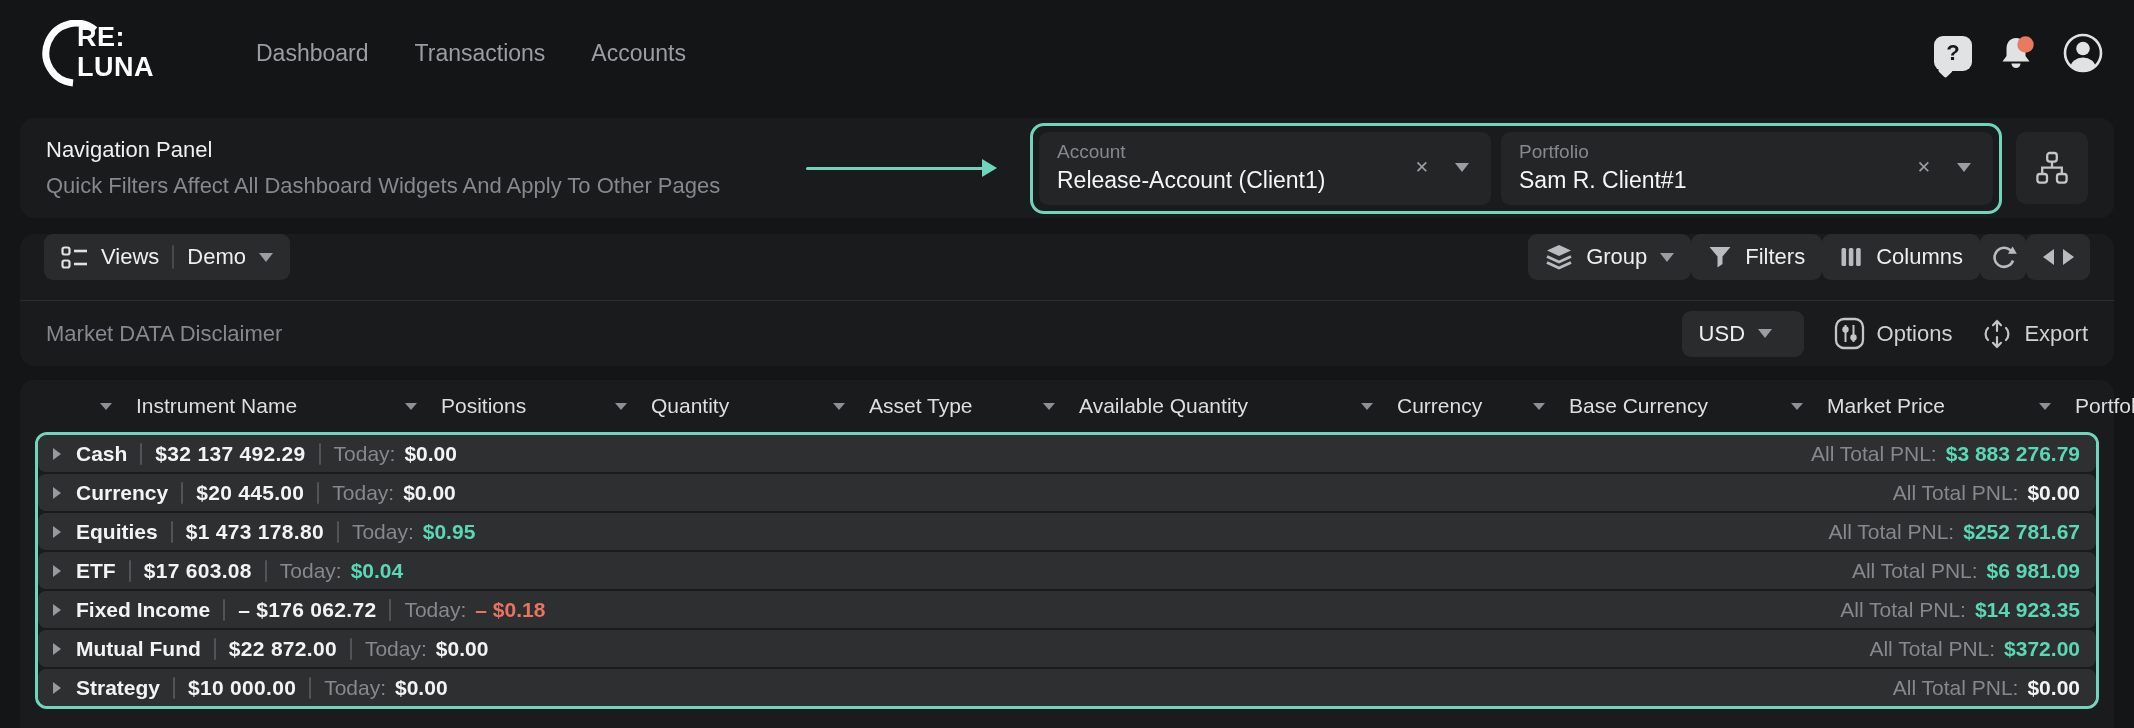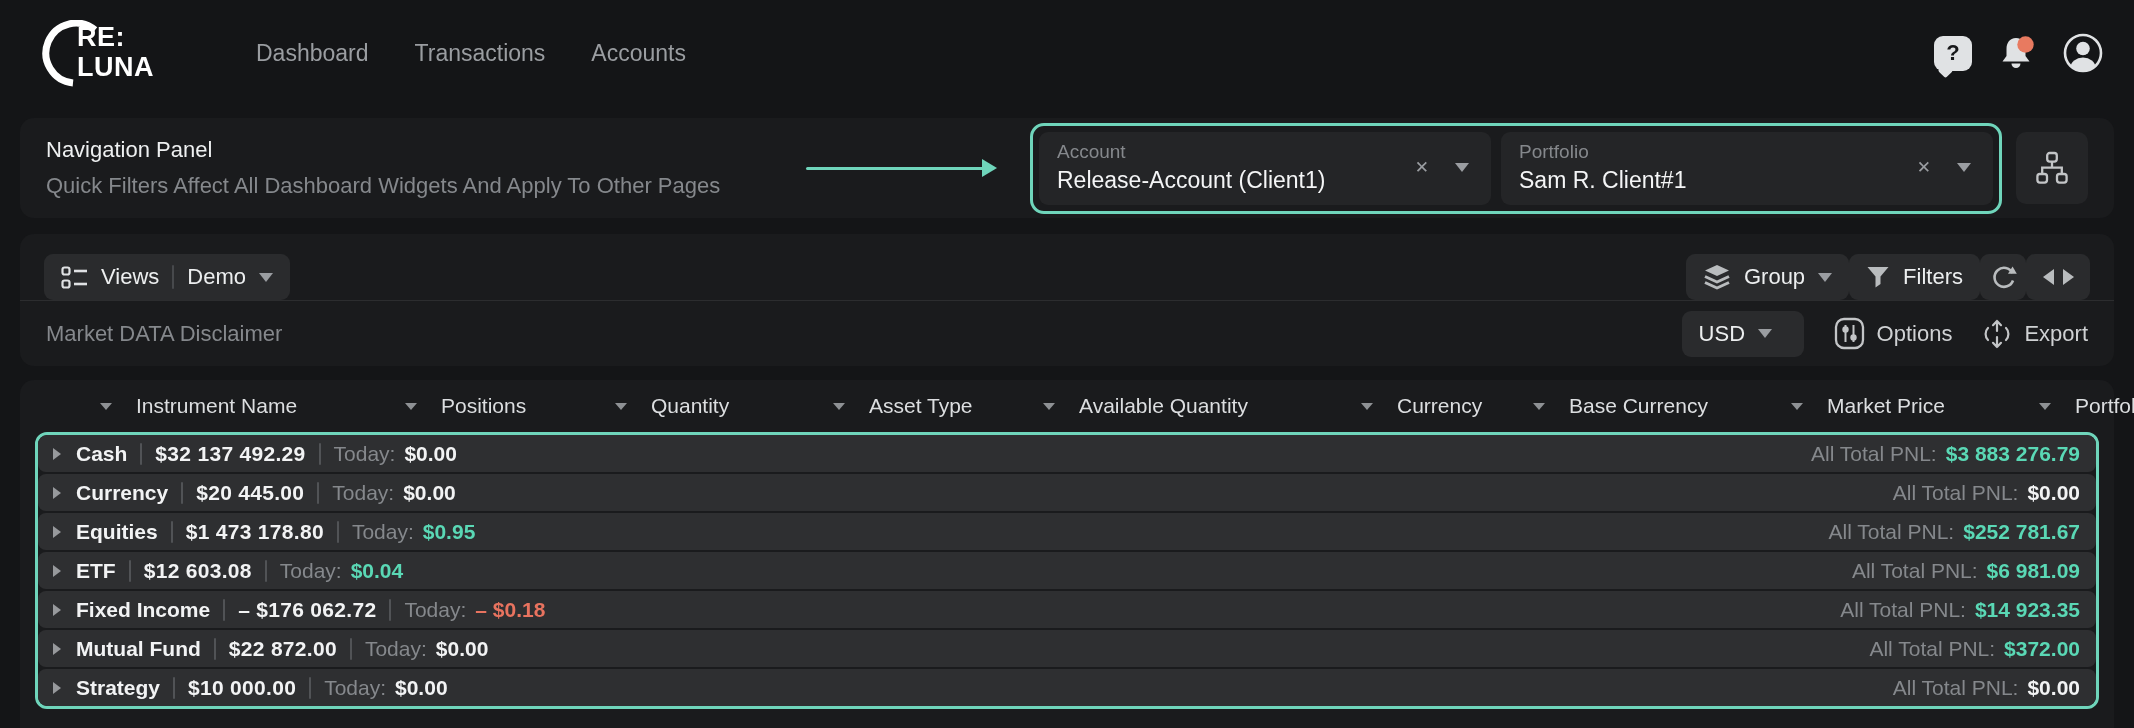--- a/index.html
+++ b/index.html
@@ -45,21 +45,21 @@
   .sb-value{font-size:23px;color:#f4f5f6;white-space:nowrap}
   .sb-controls{display:flex;align-items:center;gap:26px;padding-right:4px}
   .sb-clear{color:var(--muted2);font-size:17px;cursor:pointer}
   .caret{width:0;height:0;border-left:7px solid transparent;border-right:7px solid transparent;border-top:9px solid var(--muted2);cursor:pointer}
   .caret.sm{border-left-width:6px;border-right-width:6px;border-top-width:7.5px;border-top-color:#8e9194}
   .qf-tree-btn{width:72px;height:72px;margin-left:14px;background:var(--box);border-radius:10px;
                display:flex;align-items:center;justify-content:center;flex:none;cursor:pointer}
 
   
   .tools-band{margin-top:16px}
-  .tools-row{height:66px;display:flex;align-items:flex-end;padding:0 24px;}
+  .tools-row{height:66px;display:flex;align-items:flex-start;padding:0 24px;}
   .btn{height:46px;background:var(--btn);border-radius:9px;display:flex;align-items:center;gap:13px;
        padding:0 17px;font-size:22px;color:#eceeef;cursor:pointer;white-space:nowrap;flex:none}
   .mini-divider{width:2px;height:24px;background:#47494c;border-radius:1px}
   .spacer{flex:1}
   .icon-btn{width:46px;padding:0;justify-content:center}
   .pager-btn{width:64px;padding:0;justify-content:center;gap:9px}
   .band-divider{height:1px;background:#2c2d2f}
   .status-row{height:65px;display:flex;align-items:center;padding:0 26px}
   .disclaimer{font-size:22px;color:var(--muted)}
   .date-field{gap:15px}
@@ -199,20 +199,28 @@
       <span class="caret"></span>
     </div>
 
     <div class="btn">
       <svg width="24" height="24" viewBox="0 0 24 24">
         <path d="M1.5 2 H22.5 L14.5 11.5 V19 L9.5 22.5 V11.5 Z" fill="#b9bcbe"></path>
       </svg>
       <span>Filters</span>
     </div>
 
+    <div class="btn">
+      <svg width="24" height="24" viewBox="0 0 24 24">
+        <rect x="2.5" y="3" width="4.6" height="18" rx="1.5" fill="#b9bcbe"></rect>
+        <rect x="9.8" y="3" width="4.6" height="18" rx="1.5" fill="#b9bcbe"></rect>
+        <rect x="17.1" y="3" width="4.6" height="18" rx="1.5" fill="#b9bcbe"></rect>
+      </svg>
+      <span>Columns</span>
+    </div>
 
     <div class="btn icon-btn">
       <svg width="30" height="30" viewBox="0 0 30 30">
         <path d="M24.5 11 A 9.5 9.5 0 1 0 25 18.5" fill="none" stroke="#b9bcbe" stroke-width="2.6"></path>
         <polygon points="20,11.8 28.8,11.8 24.6,4.6" fill="#b9bcbe"></polygon>
       </svg>
     </div>
 
     <div class="btn pager-btn">
       <svg width="11" height="16" viewBox="0 0 11 16">
@@ -336,21 +344,21 @@
       <span class="tlabel">Today:</span>
       <span class="tval" style="color: rgb(90, 216, 181);">$0.95</span>
       <span class="plabel">All Total PNL:</span>
       <span class="pval" style="color: rgb(90, 216, 181);">$252 781.67</span>
     </div>
 
     <div class="trow">
       <span class="chev"></span>
       <span class="gname">ETF</span>
       <span class="vdiv"></span>
-      <span class="gamt">$12 603.08</span>
+      <span class="gamt">$17 603.08</span>
       <span class="vdiv"></span>
       <span class="tlabel">Today:</span>
       <span class="tval" style="color: rgb(90, 216, 181);">$0.04</span>
       <span class="plabel">All Total PNL:</span>
       <span class="pval" style="color: rgb(90, 216, 181);">$6 981.09</span>
     </div>
 
     <div class="trow">
       <span class="chev"></span>
       <span class="gname">Fixed Income</span>

